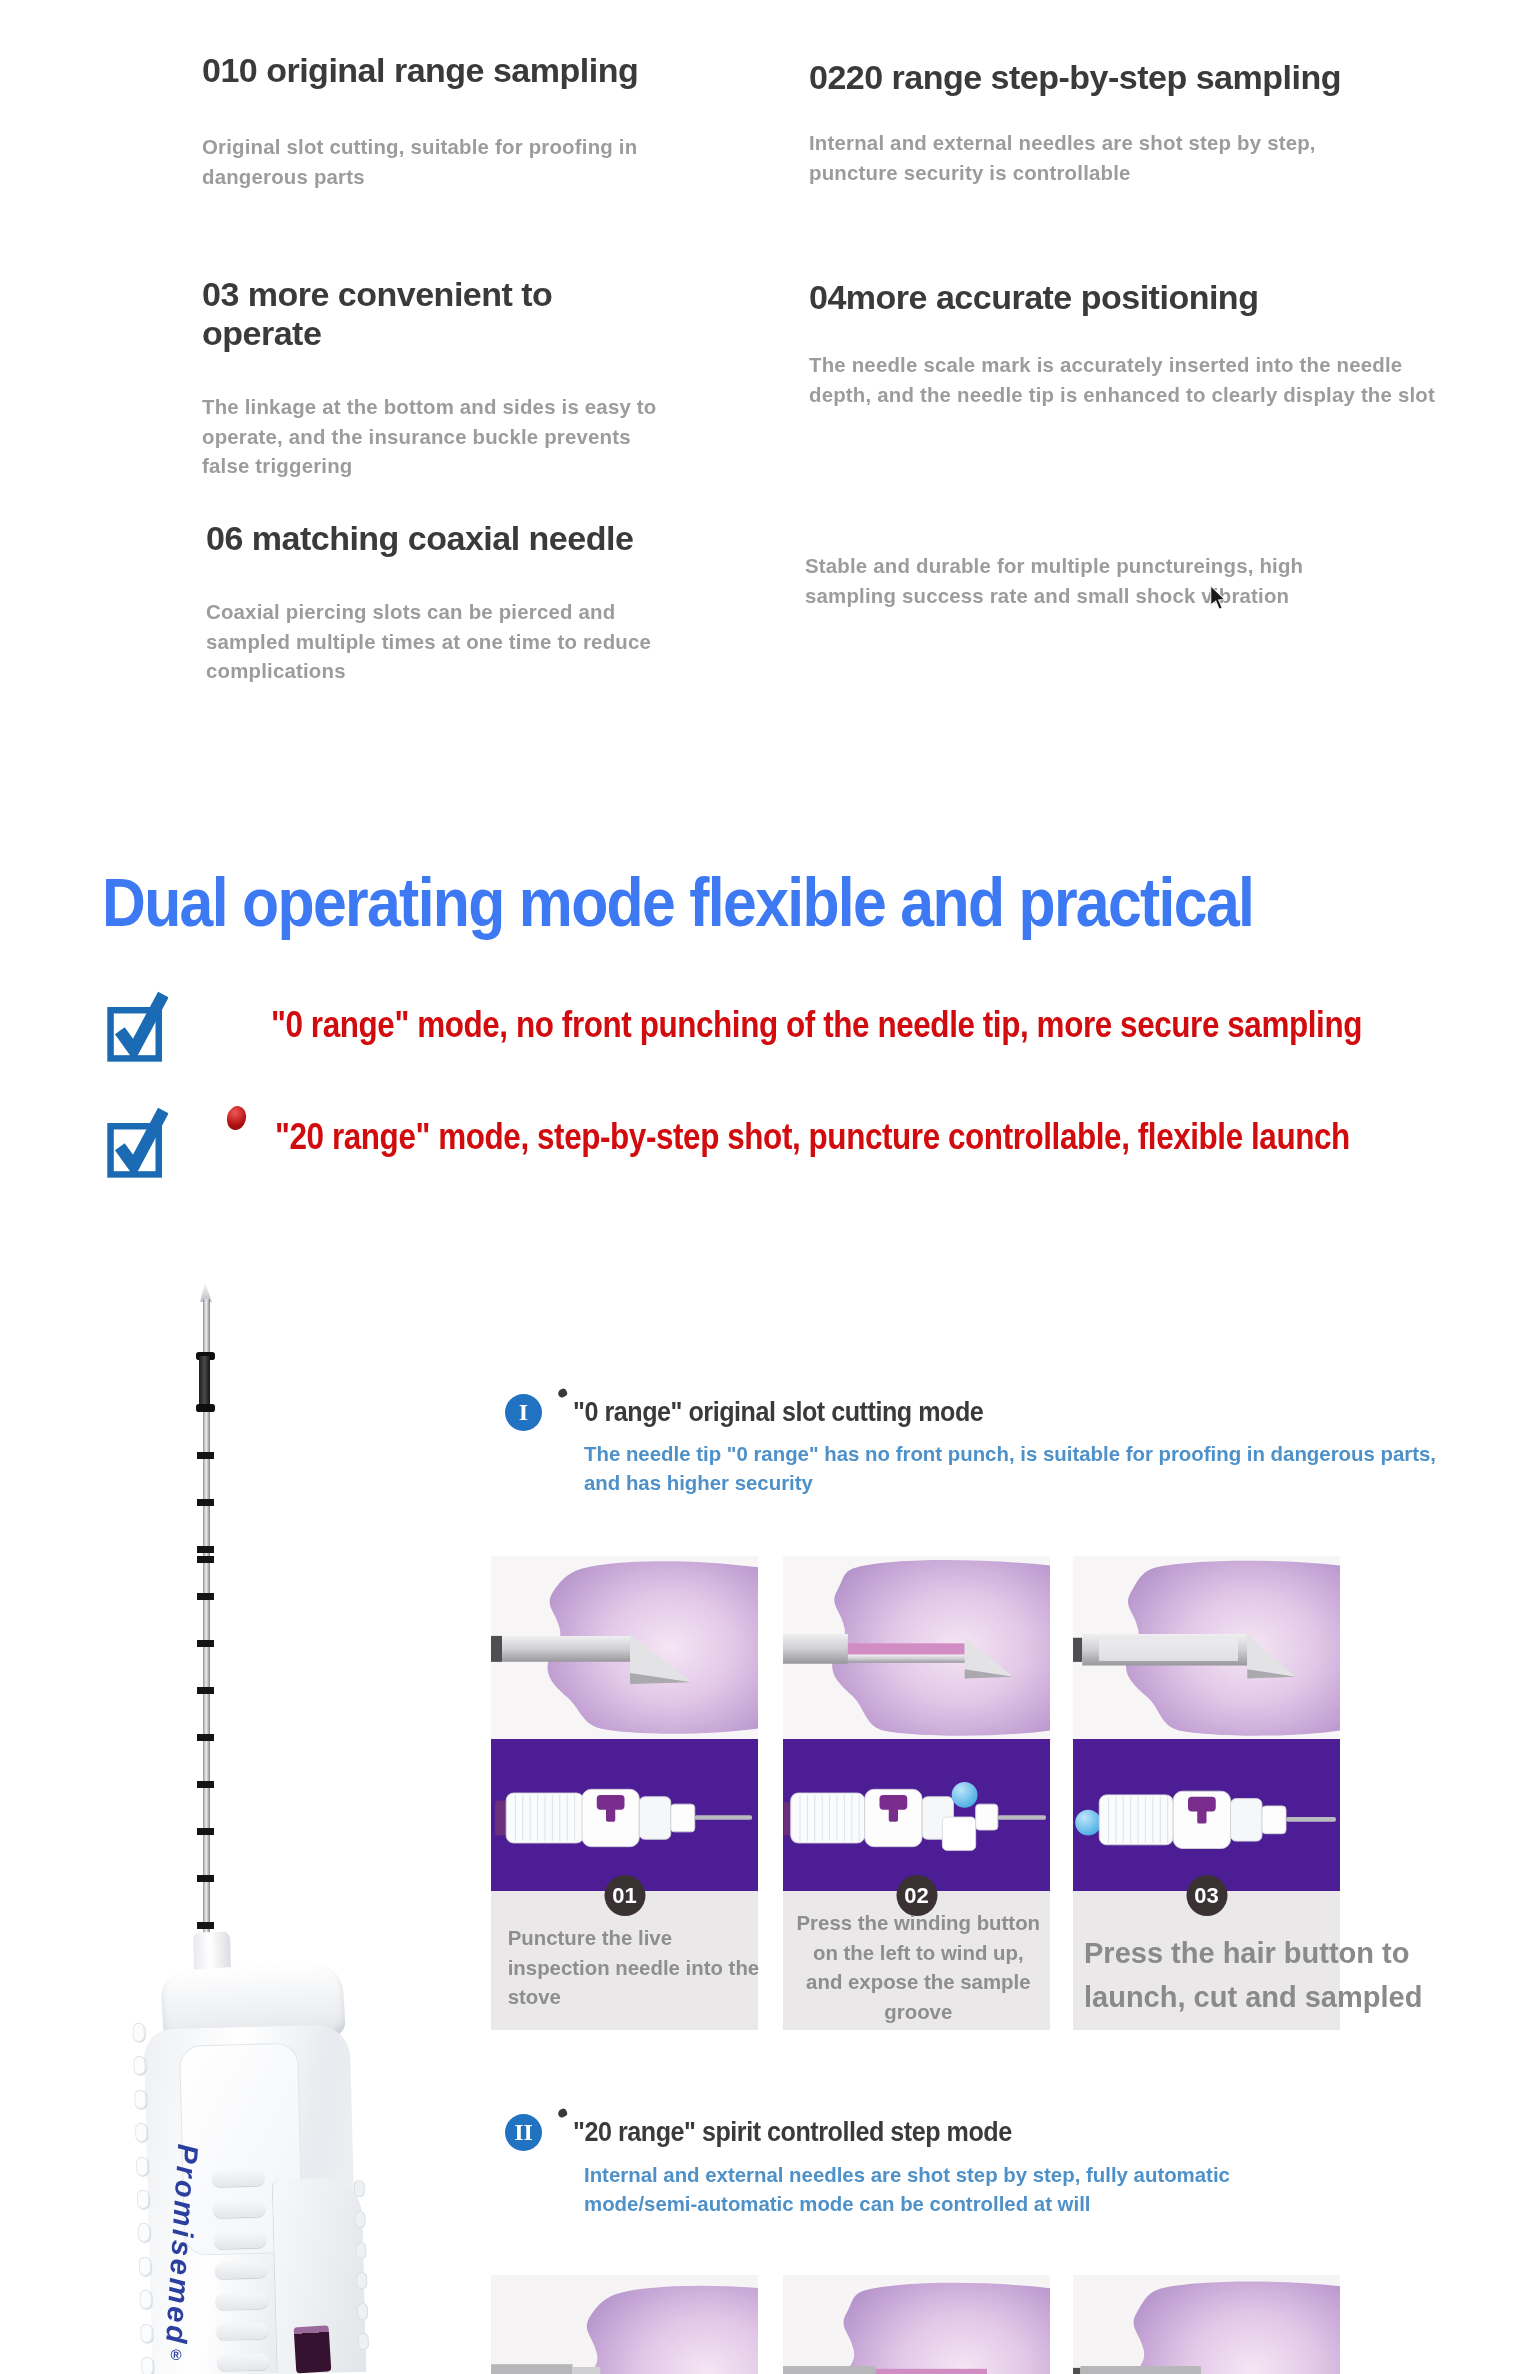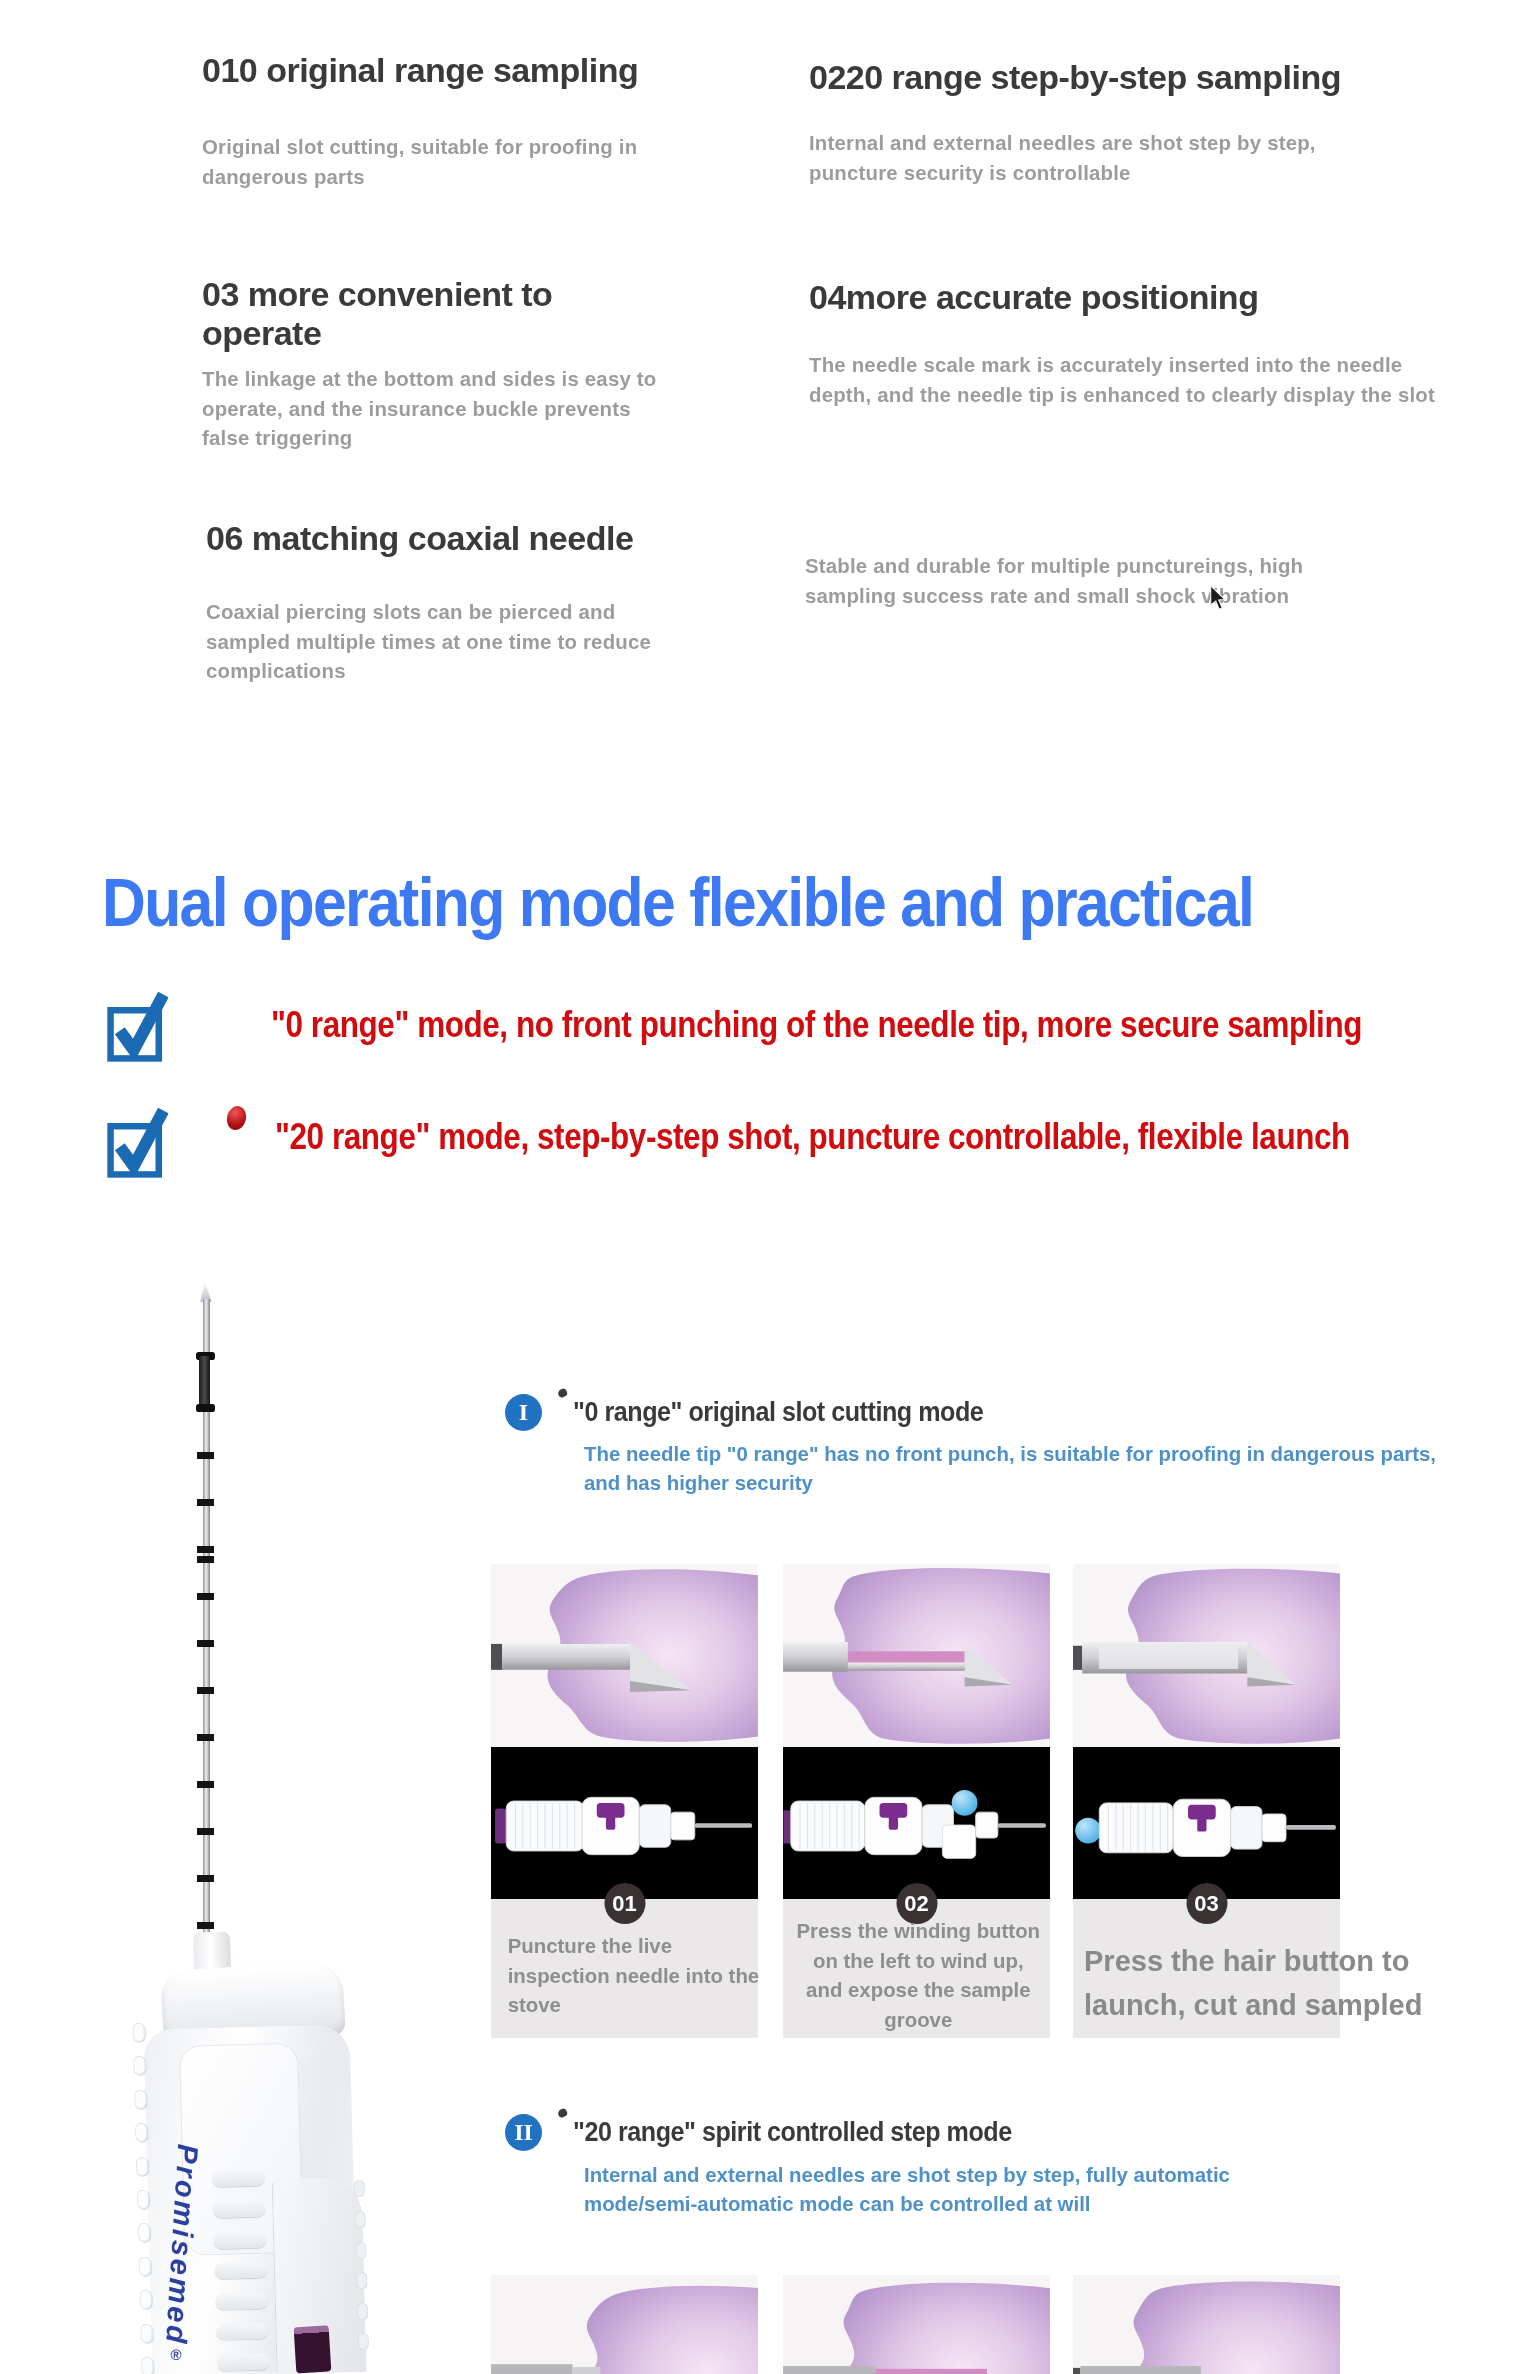--- a/index.html
+++ b/index.html
@@ -6,21 +6,21 @@
   body{
     position:relative;width:1533px;height:2375px;background:#ffffff;
     font-family:"Liberation Sans",sans-serif;overflow:hidden;
   }
   .abs{position:absolute;}
   
   .feat h3{margin:0;font-size:34px;font-weight:bold;color:#3a3a3a;letter-spacing:-0.5px;}
   .feat p{margin:0;font-size:20.4px;font-weight:bold;color:#9c9c9c;line-height:1.45;letter-spacing:0.2px;}
   .f1{left:202px;top:51px;width:482px;}  .f1 p{margin-top:43px;}
   .f2{left:809px;top:58px;width:566px;}  .f2 p{margin-top:32px;}
-  .f3{left:202px;top:275px;width:464px;} .f3 p{margin-top:12px;}
+  .f3{left:202px;top:275px;width:464px;} .f3 p{margin-top:40px;}
   .f4{left:809px;top:278px;width:649px;} .f4 p{margin-top:34px;}
   .f5{left:206px;top:519px;width:468px;} .f5 p{margin-top:40px;}
   .f6{left:805px;top:508px;width:538px;} .f6 p{margin-top:44px;}
   
   .hero-title{left:102px;top:863px;font-size:69px;font-weight:bold;color:#3c79f2;
     white-space:nowrap;letter-spacing:-1.9px;transform:scaleX(0.88);transform-origin:left top;}
   .cbx{width:63px;height:80px;}
   .red-line{font-size:37px;font-weight:bold;color:#d20b0e;white-space:nowrap;
     letter-spacing:-0.5px;transform:scaleX(0.85);transform-origin:left top;}
   .red-dot{left:227px;top:1106px;width:18.6px;height:24px;border-radius:50%;
@@ -65,21 +65,21 @@
   
   .numcircle{width:37px;height:37px;border-radius:50%;background:#2173c2;color:#fff;
     display:flex;align-items:center;justify-content:center;
     font-family:"Liberation Serif",serif;font-weight:bold;font-size:24px;}
   .mode-title{font-size:27px;font-weight:bold;color:#3a3a3a;white-space:nowrap;
     letter-spacing:-0.5px;transform:scaleX(0.93);transform-origin:left top;}
   .speck{position:absolute;left:-15px;top:-8.3px;width:9.3px;height:8.3px;background:#3a3a3a;
     border-radius:60% 40% 50% 50%/60% 50% 40% 50%;transform:rotate(-25deg);}
   .mode-sub{font-size:20.4px;font-weight:bold;color:#4e90c8;line-height:1.42;}
   
-  .panel{position:absolute;top:16px;width:267px;height:474px;background:#000000;}
+  .panel{position:absolute;top:8px;width:267px;height:474px;background:#4c1d95;}
   .pimg{position:absolute;left:0;top:0;width:267px;height:183px;background:#f7f5f6;}
   .pschem{position:absolute;left:0;top:213px;width:267px;height:98px;}
   .pfoot{position:absolute;left:0;top:335px;right:0;bottom:0;background:#ebe8ea;}
   .pbadge{position:absolute;top:319px;left:50%;transform:translateX(-50%);
     width:41px;height:41px;border-radius:50%;background:#3a3133;color:#ffffff;
     font-size:22px;font-weight:bold;display:flex;align-items:center;justify-content:center;}
   .pcap{position:absolute;left:9.3px;width:252px;font-size:20.4px;font-weight:bold;
     color:#8e8e8e;line-height:1.45;}
   .cap1{top:368px;text-align:left;padding-left:7.4px;}
   .cap2{top:353px;text-align:center;}

